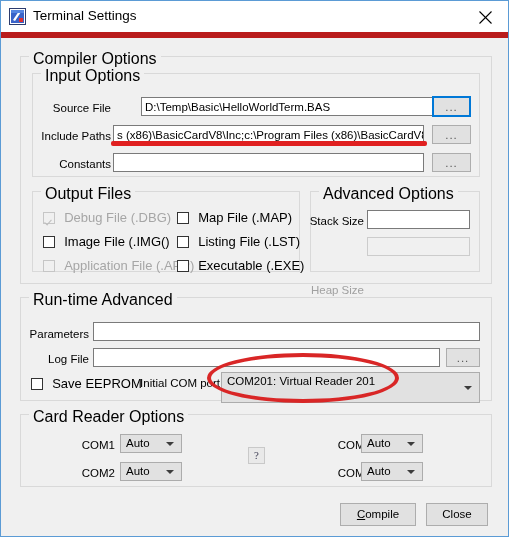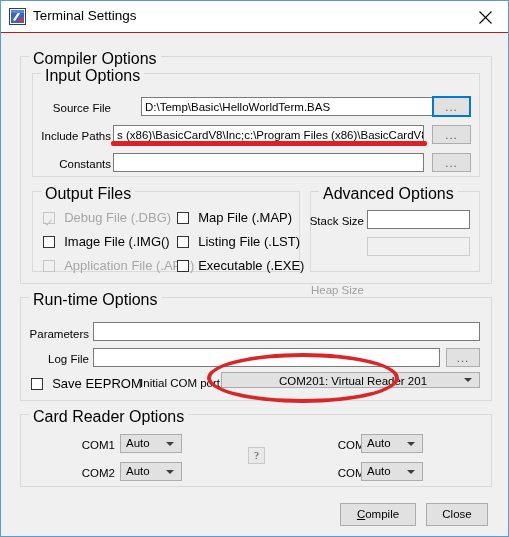--- a/index.html
+++ b/index.html
@@ -14,21 +14,21 @@
   #window{
     position:absolute;left:0;top:0;width:509px;height:537px;
     box-sizing:border-box;
     border:1px solid #5b9bd5;
     background:#f0f0f0;
   }
   
   #titlebar{
     position:absolute;left:0;top:0;right:0;height:31px;
     background:#ffffff;
-    border-bottom:1px solid #b91c1c;
+    border-bottom:6px solid #b91c1c;
   }
   #app-icon{
     position:absolute;left:8px;top:7px;width:17px;height:17px;
   }
   #title-text{
     position:absolute;left:32px;top:7px;
     font-size:13.5px;color:#000000;
     font-family:"Liberation Sans", sans-serif;
     white-space:nowrap;
   }
@@ -243,37 +243,37 @@
     <span class="group-title">Advanced Options</span>
   </div>
 
   <span class="lbl" style="left:305px;top:214px;width:58px;">Stack Size</span>
   <div class="tbox" style="left:366px;top:209px;width:103px;height:19px;"></div>
 
   <span class="lbl dis" style="left:305px;top:241px;width:58px;margin-top:42px;">Heap Size</span>
   <div class="tbox dis" style="left:366px;top:236px;width:103px;height:19px;"></div>
 
   <div class="group" style="left:19px;top:296px;width:472px;height:104px;">
-    <span class="group-title">Run-time Options</span>
+    <span class="group-title">Run-time Advanced</span>
   </div>
 
   <span class="lbl" style="left:20px;top:327px;width:68px;">Parameters</span>
   <div class="tbox" style="left:92px;top:321px;width:387px;height:19px;"></div>
 
   <span class="lbl" style="left:20px;top:352px;width:68px;">Log File</span>
   <div class="tbox" style="left:92px;top:347px;width:347px;height:19px;"></div>
   <div class="dotbtn" style="left:445px;top:347px;width:34px;height:19px;">...</div>
 
   <div class="cbrow" style="left:30px;top:375px;">
     <span class="cbox"></span>
     <span class="cbtext">Save EEPROM</span>
   </div>
 
   <span class="lbl" style="left:134px;top:376px;width:85px;">Initial COM port</span>
-  <div class="combo" style="left:220px;top:371px;width:259px;height:16px;text-align:center;">
+  <div class="combo" style="left:220px;top:371px;width:259px;height:31px;">
     <span>COM201: Virtual Reader 201</span>
     <span class="arw"></span>
   </div>
 
   <div class="group" style="left:19px;top:413px;width:472px;height:73px;">
     <span class="group-title">Card Reader Options</span>
   </div>
 
   <span class="lbl" style="left:72px;top:438px;width:42px;">COM1</span>
   <div class="combo" style="left:119px;top:433px;width:62px;height:19px;">

